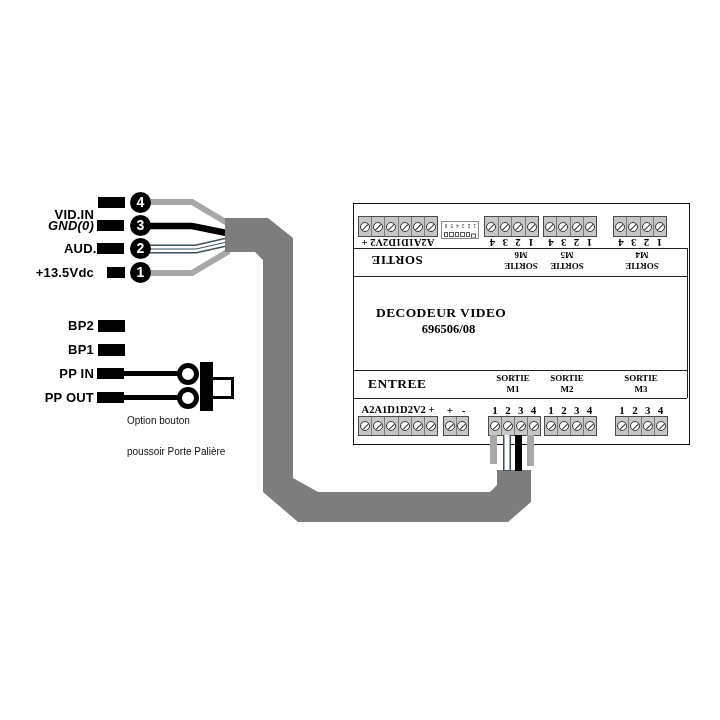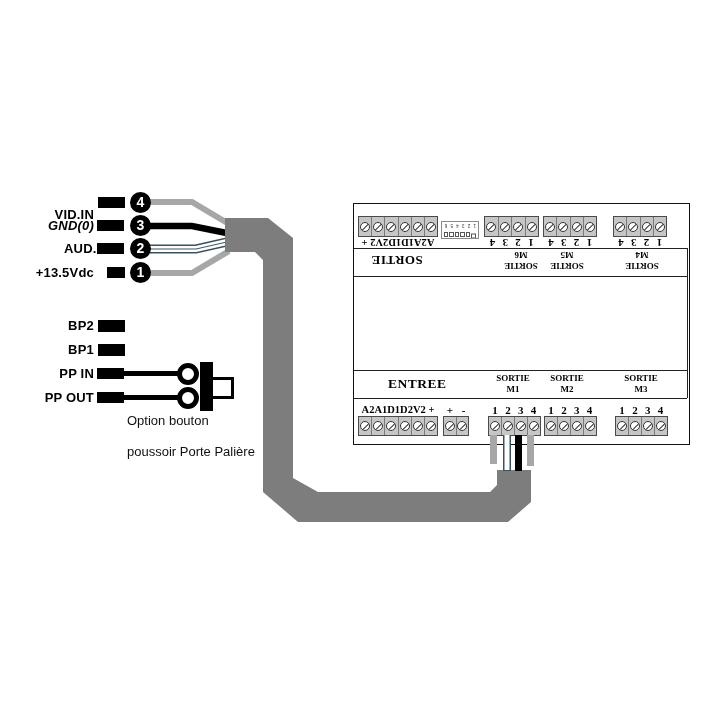--- a/index.html
+++ b/index.html
@@ -9,21 +9,21 @@
   svg{position:absolute;left:0;top:0;pointer-events:none;}
   
   .siglabel{position:absolute;left:0;width:94px;text-align:right;font-weight:bold;
             font-size:13px;color:#000;letter-spacing:.2px;}
   .blackrect{position:absolute;background:#000;}
   .numcircle{position:absolute;width:21px;height:21px;border-radius:50%;background:#000;
              color:#fff;font-weight:bold;font-size:14px;line-height:21px;text-align:center;}
   .ppline{position:absolute;background:#000;height:5px;}
   .ppring{position:absolute;width:22px;height:22px;box-sizing:border-box;border:5px solid #000;
           border-radius:50%;background:#fff;}
-  .caption{position:absolute;font-size:13px;color:#111;line-height:15px;}
+  .caption{position:absolute;font-size:10px;color:#111;line-height:15px;}
   
   .box{position:absolute;left:353px;top:203px;width:337px;height:242px;background:#fff;
        border:1.6px solid #111;box-sizing:border-box;}
   .hline{position:absolute;left:0;height:1.2px;background:#222;}
   .vline{position:absolute;width:1.2px;background:#222;}
   .serif{font-family:"Liberation Serif",serif;font-weight:bold;color:#000;}
   .r180{transform:rotate(180deg);}
   .tb{position:absolute;display:flex;background:#c6c6c6;border:1px solid #4a4a4a;box-sizing:border-box;}
   .tc{flex:1;display:flex;align-items:center;justify-content:center;border-right:1px solid #7a7a7a;box-sizing:border-box;}
   .tc:last-child{border-right:none;}
@@ -154,22 +154,24 @@
     </div>
     <div class="abs serif outlbl r180" style="left:188px;top:46px;width:50px;">
       <div>SORTIE</div>
       <div>M5</div>
     </div>
     <div class="abs serif outlbl r180" style="left:263px;top:46px;width:50px;">
       <div>SORTIE</div>
       <div>M4</div>
     </div>
 
-
-    <div class="abs serif" style="left:14px;top:172px;font-size:13.5px;letter-spacing:.5px;margin-left:20px;">ENTREE</div>
+    <div class="abs serif" style="left:22px;top:101px;font-size:13.5px;letter-spacing:.4px;">DECODEUR VIDEO</div>
+    <div class="abs serif" style="left:22px;top:118px;width:145px;font-size:12.5px;text-align:center;">696506/08</div>
+
+    <div class="abs serif" style="left:14px;top:172px;font-size:13.5px;letter-spacing:.5px;">ENTREE</div>
     <div class="abs serif outlbl" style="left:134px;top:169px;width:50px;">
       <div>SORTIE</div>
       <div>M1</div>
     </div>
     <div class="abs serif outlbl" style="left:188px;top:169px;width:50px;">
       <div>SORTIE</div>
       <div>M2</div>
     </div>
     <div class="abs serif outlbl" style="left:262px;top:169px;width:50px;">
       <div>SORTIE</div>

